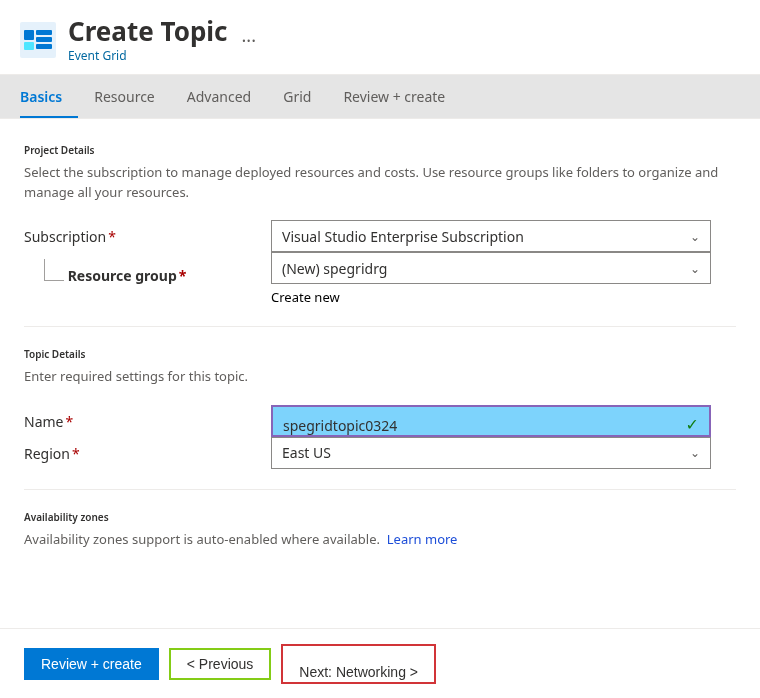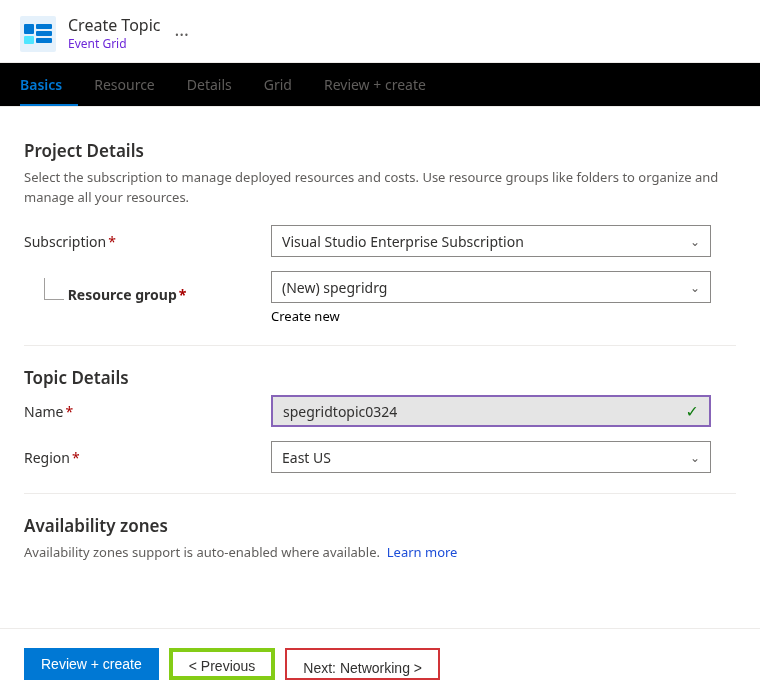--- a/index.html
+++ b/index.html
@@ -19,42 +19,42 @@
       padding: 16px 20px 10px 20px;
       border-bottom: 1px solid #edebe9;
     }
     .header-icon {
       width: 36px;
       height: 36px;
       margin-right: 12px;
       flex-shrink: 0;
     }
     .header-text .title {
-      font-size: 16px;
-      font-weight: 400;
+      font-size: 26px;
+      font-weight: 700;
       color: #323130;
       line-height: 1.2;
     }
     .header-text .subtitle {
       font-size: 12px;
-      color: #6d28d9;
+      color: #0369a1;
     }
     .header-ellipsis {
       margin-left: 10px;
       color: #605e5c;
       font-size: 18px;
       cursor: pointer;
       padding: 4px;
     }
 
     .tabs {
       display: flex;
       padding: 0 20px;
       border-bottom: 1px solid #edebe9;
-      background: #000000;
+      background: #e5e5e5;
     }
     .tab {
       padding: 12px 16px 10px 16px;
       font-size: 14px;
       color: #605e5c;
       cursor: pointer;
       border-bottom: 2px solid transparent;
       white-space: nowrap;
     }
     .tab:first-child { padding-left: 0; }
@@ -64,37 +64,35 @@
       font-weight: 600;
     }
 
     .content {
       padding: 24px 24px 0 24px;
       overflow-y: auto;
       height: calc(698px - 60px - 52px - 70px);
     }
 
     .section-title {
-      font-size: 17px;
+      font-size: 10px;
       font-weight: 600;
       color: #323130;
       margin-bottom: 6px;
-      margin-top: 8px;
     }
     .section-desc {
       font-size: 13px;
       color: #605e5c;
       margin-bottom: 18px;
       line-height: 1.5;
     }
 
     .form-row {
       display: flex;
       align-items: flex-start;
-      margin-bottom: 14px;
     }
     .form-label {
       width: 240px;
       flex-shrink: 0;
       padding-top: 7px;
       font-size: 14px;
       color: #323130;
     }
     .required-star {
       color: #a80000;
@@ -128,23 +126,23 @@
     .text-input {
       width: 100%;
       max-width: 440px;
       height: 32px;
       border: 2px solid #8764b8;
       padding: 0 10px;
       font-size: 14px;
       color: #323130;
       outline: none;
       display: flex;
-      align-items: center;
+      align-items: flex-end;
       justify-content: space-between;
-      background: #e5e5e5;
+      background: #7dd3fc;
     }
 
     .create-new-link {
       color: #000000;
       font-size: 13px;
       cursor: pointer;
       text-decoration: none;
       display: inline-block;
       margin-top: 4px;
     }
@@ -217,33 +215,33 @@
       padding: 6px 16px;
       font-size: 14px;
       cursor: pointer;
       height: 32px;
       white-space: nowrap;
     }
 
     .btn-secondary {
       background: #fff;
       color: #323130;
-      border: 4px solid #84cc16;
+      border: 2px solid #84cc16;
       padding: 6px 16px;
       font-size: 14px;
       cursor: pointer;
       height: 32px;
       white-space: nowrap;
     }
 
     .btn-next {
       background: #fff;
       color: #323130;
       border: 2px solid #d13438;
-      padding: 10px 16px;
+      padding: 18px 16px;
       font-size: 14px;
       cursor: pointer;
       height: 32px;
       white-space: nowrap;
     }
   </style>
 </head>
 <body>
 
 <div class="header">
@@ -260,21 +258,21 @@
   <div class="header-text">
     <div class="title">Create Topic</div>
     <div class="subtitle">Event Grid</div>
   </div>
   <div class="header-ellipsis">···</div>
 </div>
 
 <div class="tabs">
   <div class="tab active">Basics</div>
   <div class="tab">Resource</div>
-  <div class="tab">Details</div>
+  <div class="tab">Advanced</div>
   <div class="tab">Grid</div>
   <div class="tab">Review + create</div>
 </div>
 
 <div class="content">
 
   <div>
     <div class="section-title">Project Details</div>
     <div class="section-desc">Select the subscription to manage deployed resources and costs. Use resource groups like folders to organize and manage all your resources.</div>
 
@@ -304,20 +302,21 @@
         </div>
         <a class="create-new-link">Create new</a>
       </div>
     </div>
   </div>
 
   <div class="divider"></div>
 
   <div>
     <div class="section-title">Topic Details</div>
+    <div class="section-desc">Enter required settings for this topic.</div>
 
     <div class="form-row">
       <div class="form-label">
         <span>Name</span><span class="required-star">*</span>
       </div>
       <div class="form-control-wrap">
         <div class="text-input">
           <span>spegridtopic0324</span>
           <span class="check-icon">✓</span>
         </div>

